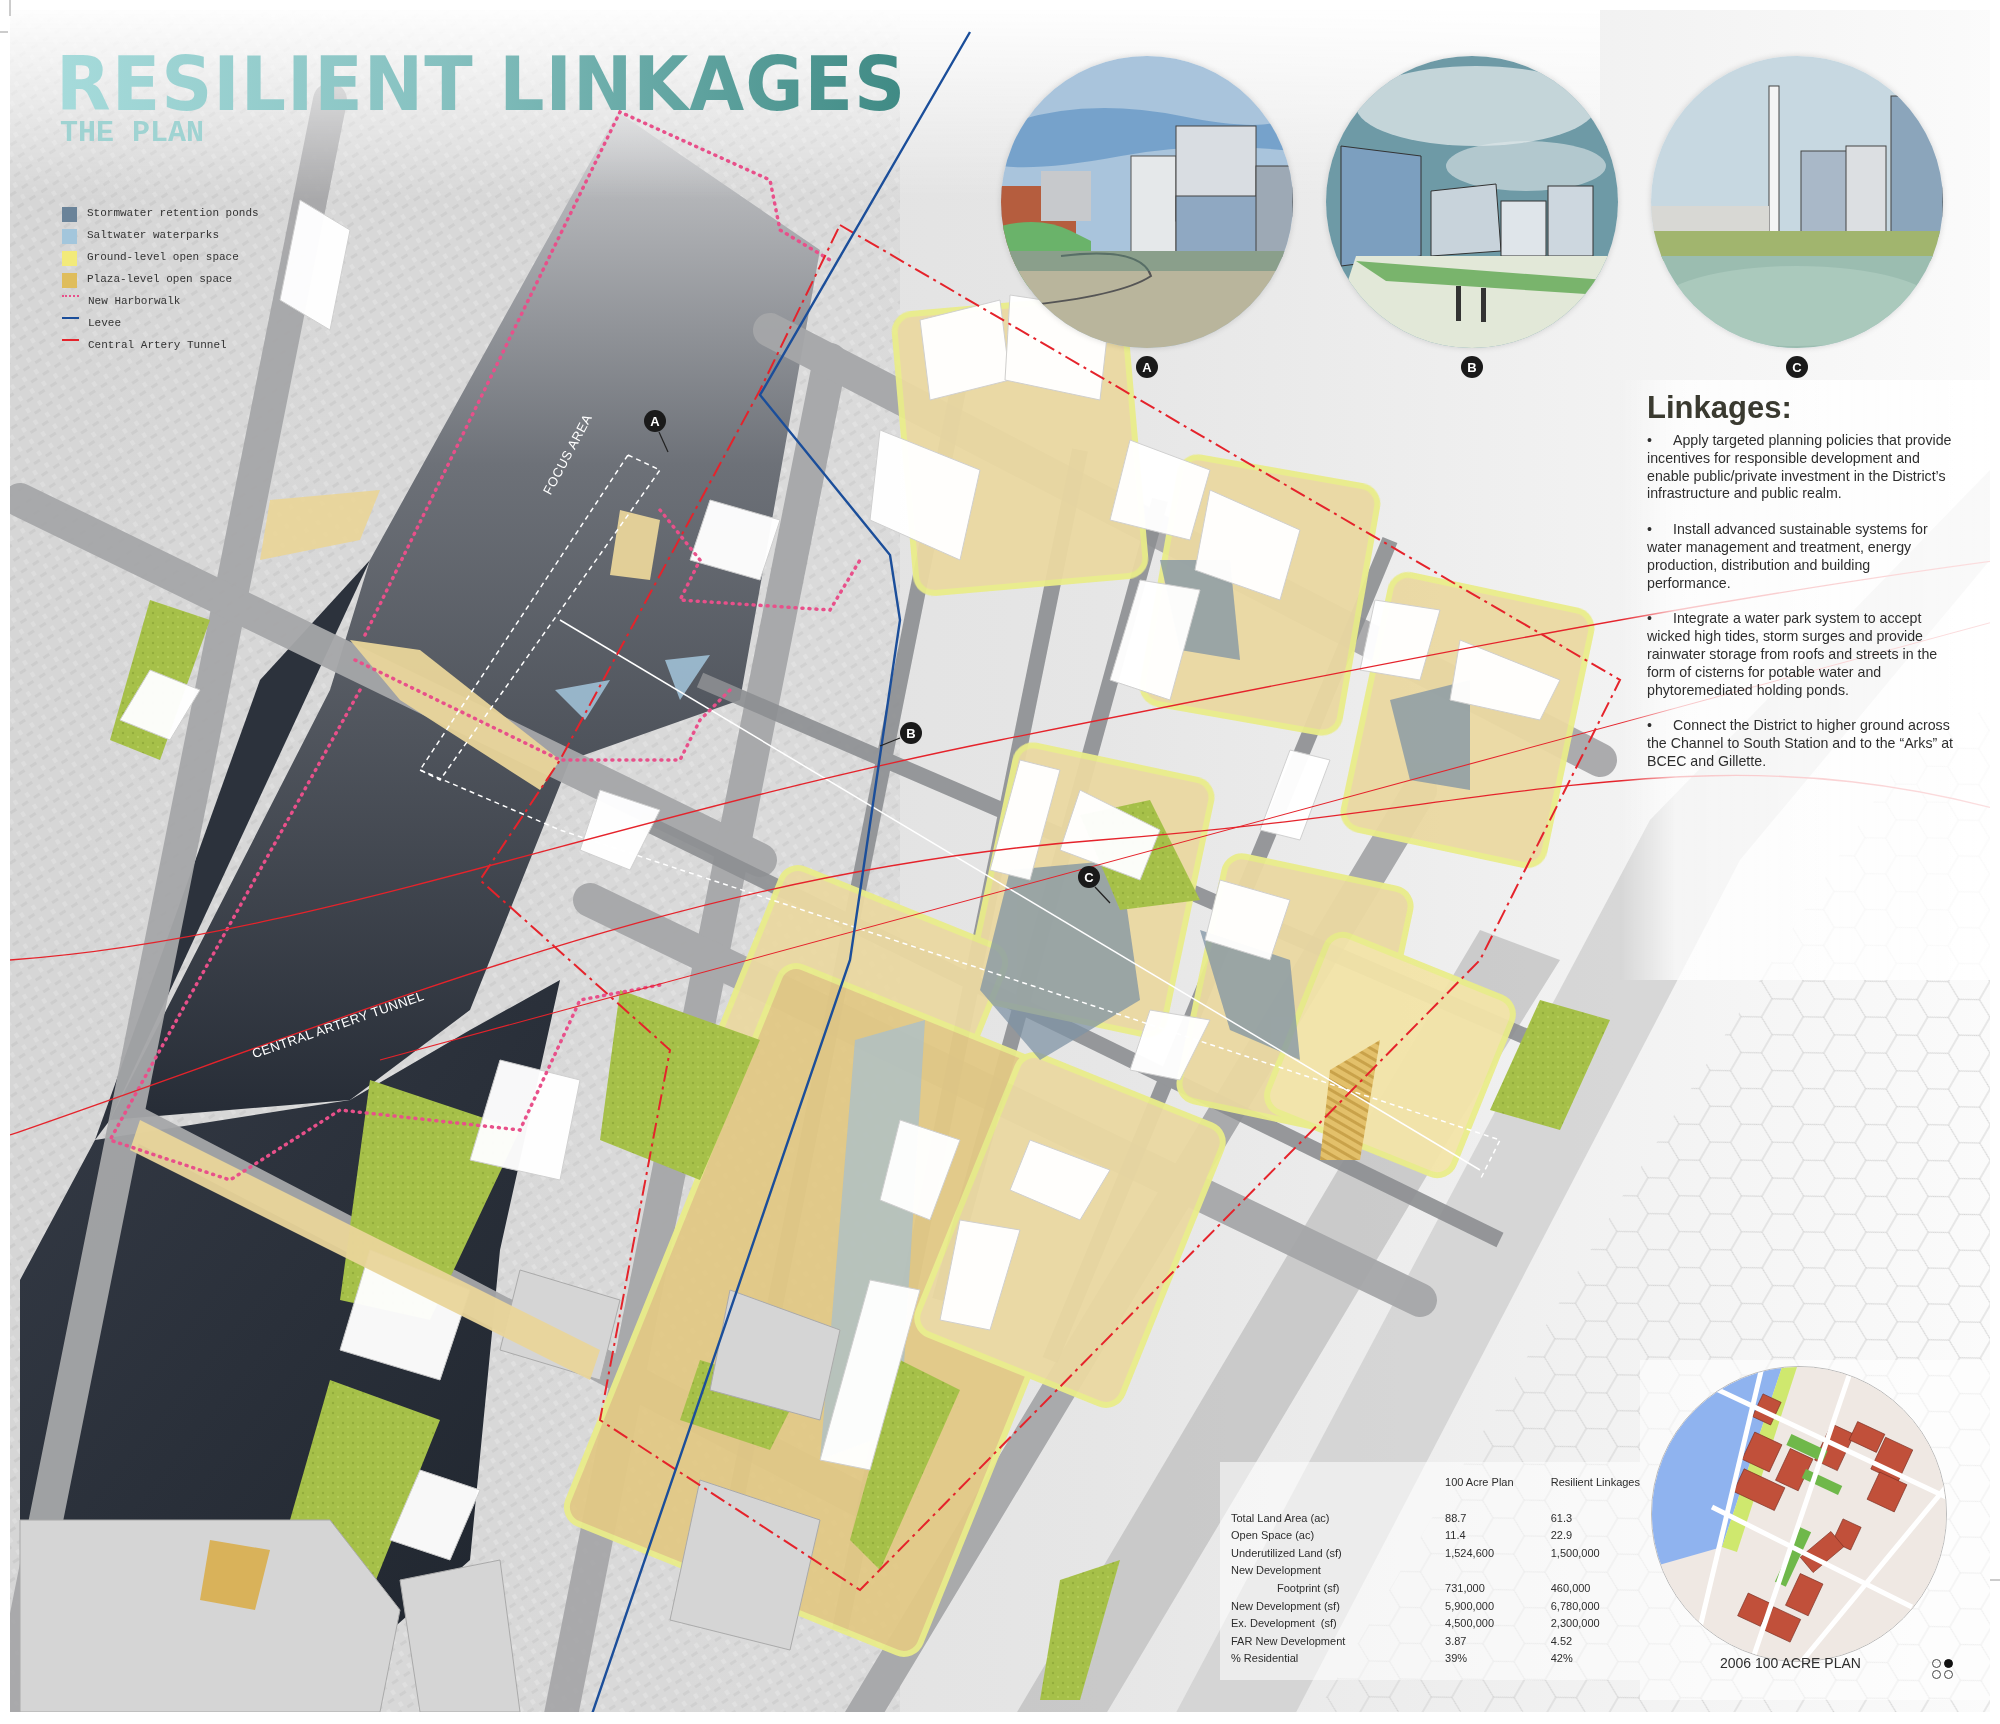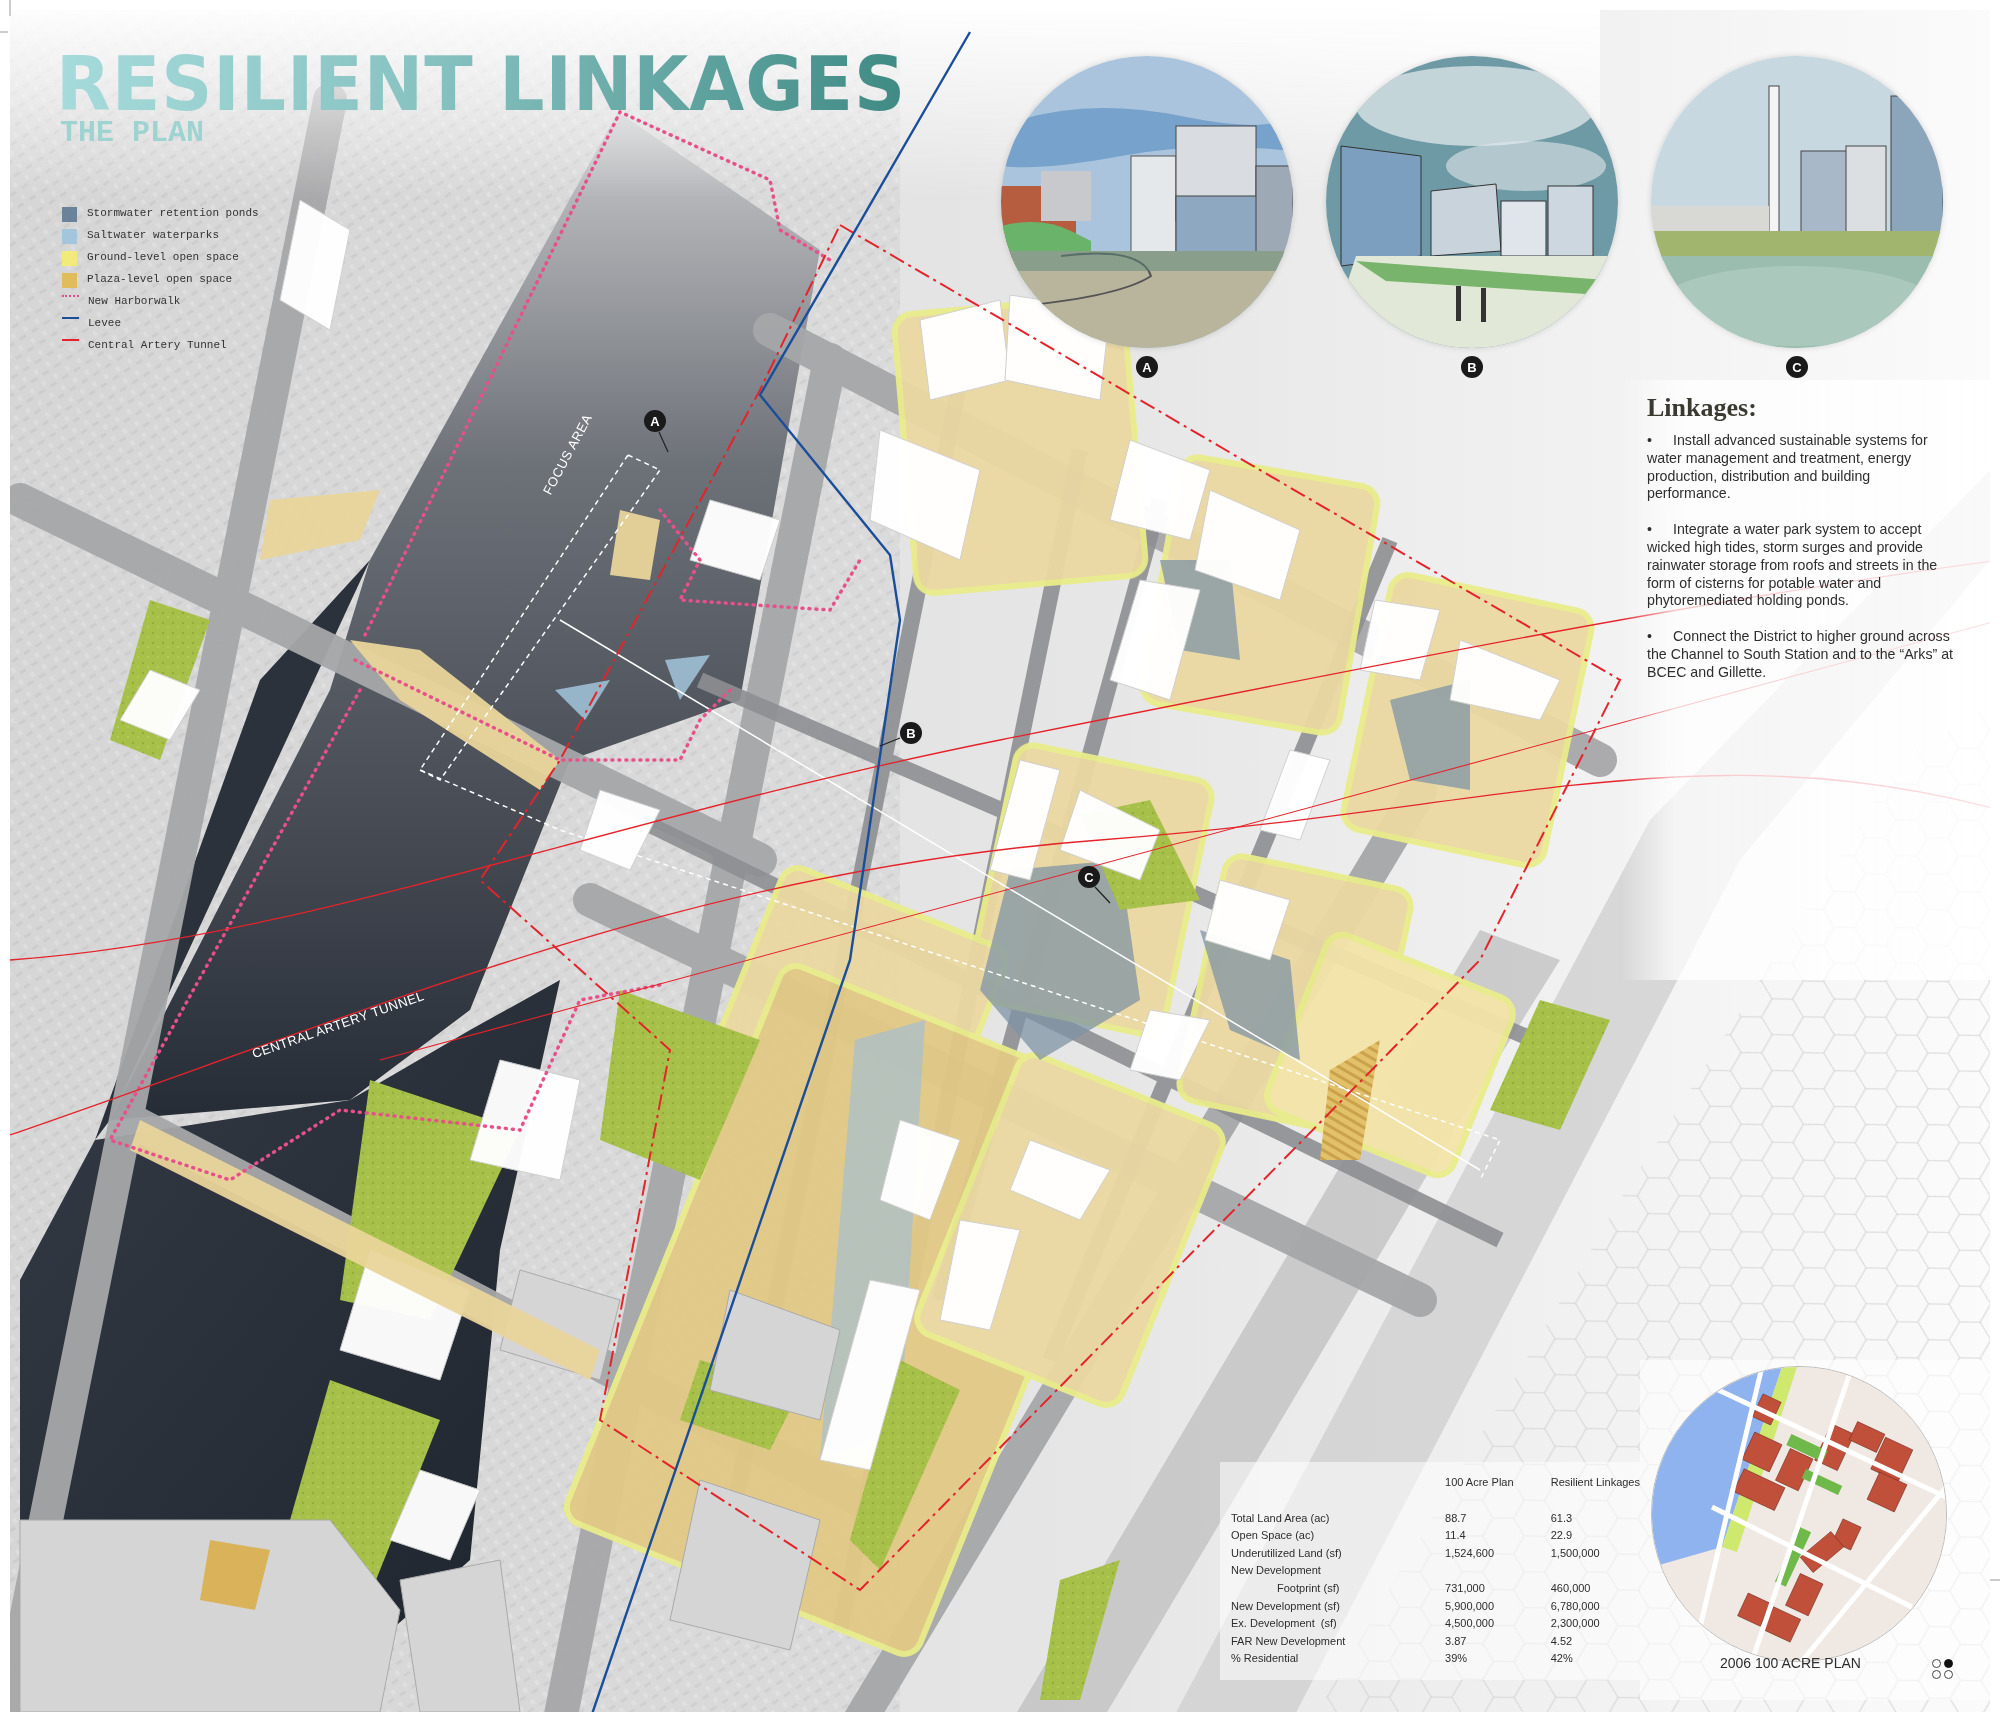--- a/index.html
+++ b/index.html
@@ -10,21 +10,21 @@
     background:linear-gradient(90deg,#a6dbdb 0%,#86c1c0 45%,#3f8a84 100%);-webkit-background-clip:text;background-clip:text;color:transparent;transform:scaleX(0.96);transform-origin:left top;}
   .subtitle{position:absolute;left:60px;top:116px;font-family:Liberation Mono, monospace;font-weight:bold;font-size:30px;color:#9fd3d2;line-height:34px;}
   .legend{position:absolute;left:62px;top:207px;}
   .legend-row{height:22px;display:flex;font-family:Liberation Mono, monospace;}
   .legend-sw{width:15px;height:15px;margin-right:10px;flex:none;}
   .legend-line{width:17px;height:0;margin-right:9px;flex:none;}
   .legend-txt{font-size:11px;color:#333;white-space:nowrap;}
   .vignette{position:absolute;border-radius:50%;overflow:hidden;box-shadow:0 0 6px rgba(0,0,0,0.15);}
   .marker{position:absolute;width:22px;height:22px;border-radius:50%;background:#1a1a1a;color:#fff;font-size:13px;font-weight:bold;display:flex;align-items:center;justify-content:center;line-height:1;}
   .panel-right{position:absolute;left:1636px;top:390px;width:320px;}
-  .linkages-h{font-size:26px;font-weight:bold;color:#3a3a30;margin:0 0 6px 11px;line-height:36px;font-family:Liberation Serif, serif;}
+  .linkages-h{font-size:31px;font-weight:bold;color:#3a3a30;margin:0 0 6px 11px;line-height:36px;}
   .bullet{font-size:14.2px;line-height:17.8px;color:#2e2e2e;margin:0 0 18px 11px;}
   .bullet .dot{display:inline-block;width:26px;}
   .table-panel{position:absolute;left:1220px;top:1462px;width:420px;height:218px;background:rgba(255,255,255,0.55);}
   .tbl{position:absolute;left:11px;top:12px;font-size:11px;color:#2d2d2d;border-collapse:collapse;}
   .tbl td{padding:0;line-height:17.6px;white-space:nowrap;vertical-align:top;}
   .tbl .c0{width:169px;}
   .tbl .c1{width:106px;}
   .minimap{position:absolute;left:1651px;top:1366px;width:294px;height:294px;border-radius:50%;overflow:hidden;background:#f3eee9;border:1px solid #bbb;}
   .mm-caption{position:absolute;left:1720px;top:1655px;font-size:14px;color:#2e2e2e;white-space:nowrap;}
   .pager{position:absolute;left:1932px;top:1659px;width:26px;height:26px;}
@@ -306,20 +306,21 @@
       <ellipse cx="146" cy="250" rx="140" ry="40" fill="#b4d0c4" opacity="0.6"></ellipse>
     </svg>
   </div>
 
   <div class="marker" style="left:1136px;top:356px;">A</div>
   <div class="marker" style="left:1461px;top:356px;">B</div>
   <div class="marker" style="left:1786px;top:356px;">C</div>
 
   <div class="panel-right">
     <div class="linkages-h">Linkages:</div>
+    <div class="bullet"><span class="dot">•</span><span>Apply targeted planning policies that provide incentives for responsible development and enable public/private investment in the District’s infrastructure and public realm.</span></div>
     <div class="bullet"><span class="dot">•</span><span>Install advanced sustainable systems for water management and treatment, energy production, distribution and building performance.</span></div>
     <div class="bullet"><span class="dot">•</span><span>Integrate a water park system to accept wicked high tides, storm surges and provide rainwater storage from roofs and streets in the form of cisterns for potable water and phytoremediated holding ponds.</span></div>
     <div class="bullet"><span class="dot">•</span><span>Connect the District to higher ground across the Channel to South Station and to the “Arks” at BCEC and Gillette.</span></div>
   </div>
 
   <div class="table-panel">
     <table class="tbl">
       <tbody>
           <tr>
         <td class="c0"></td>

